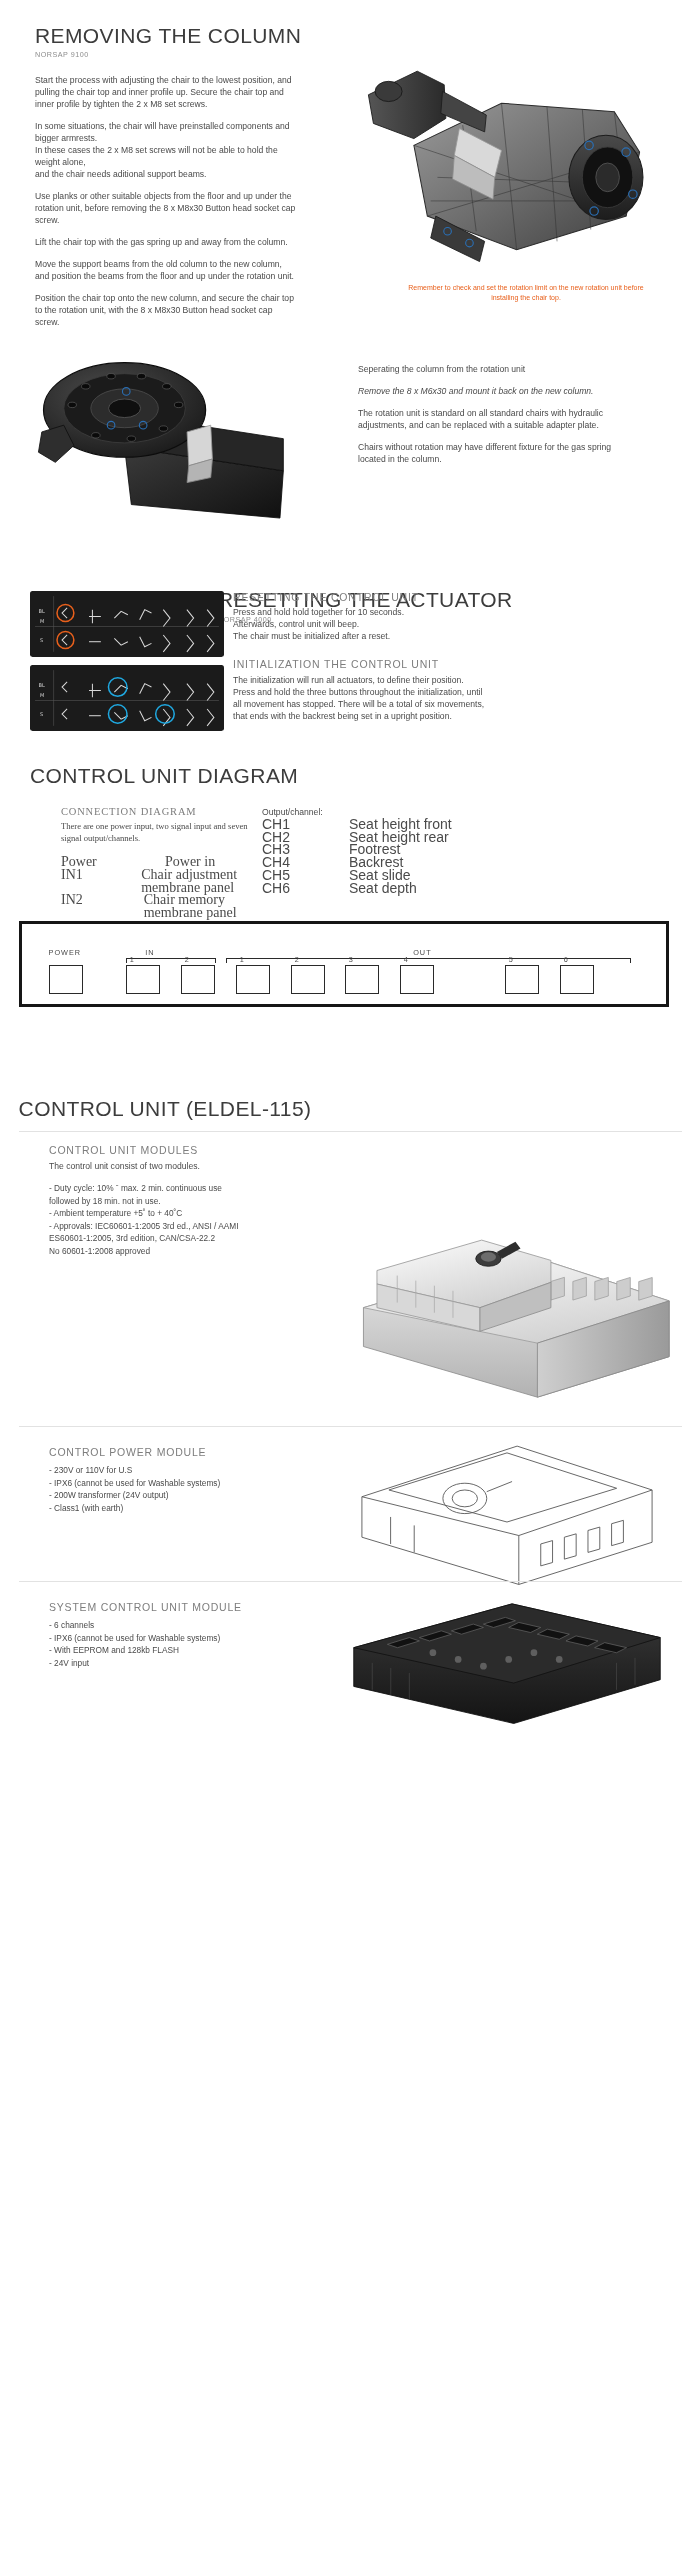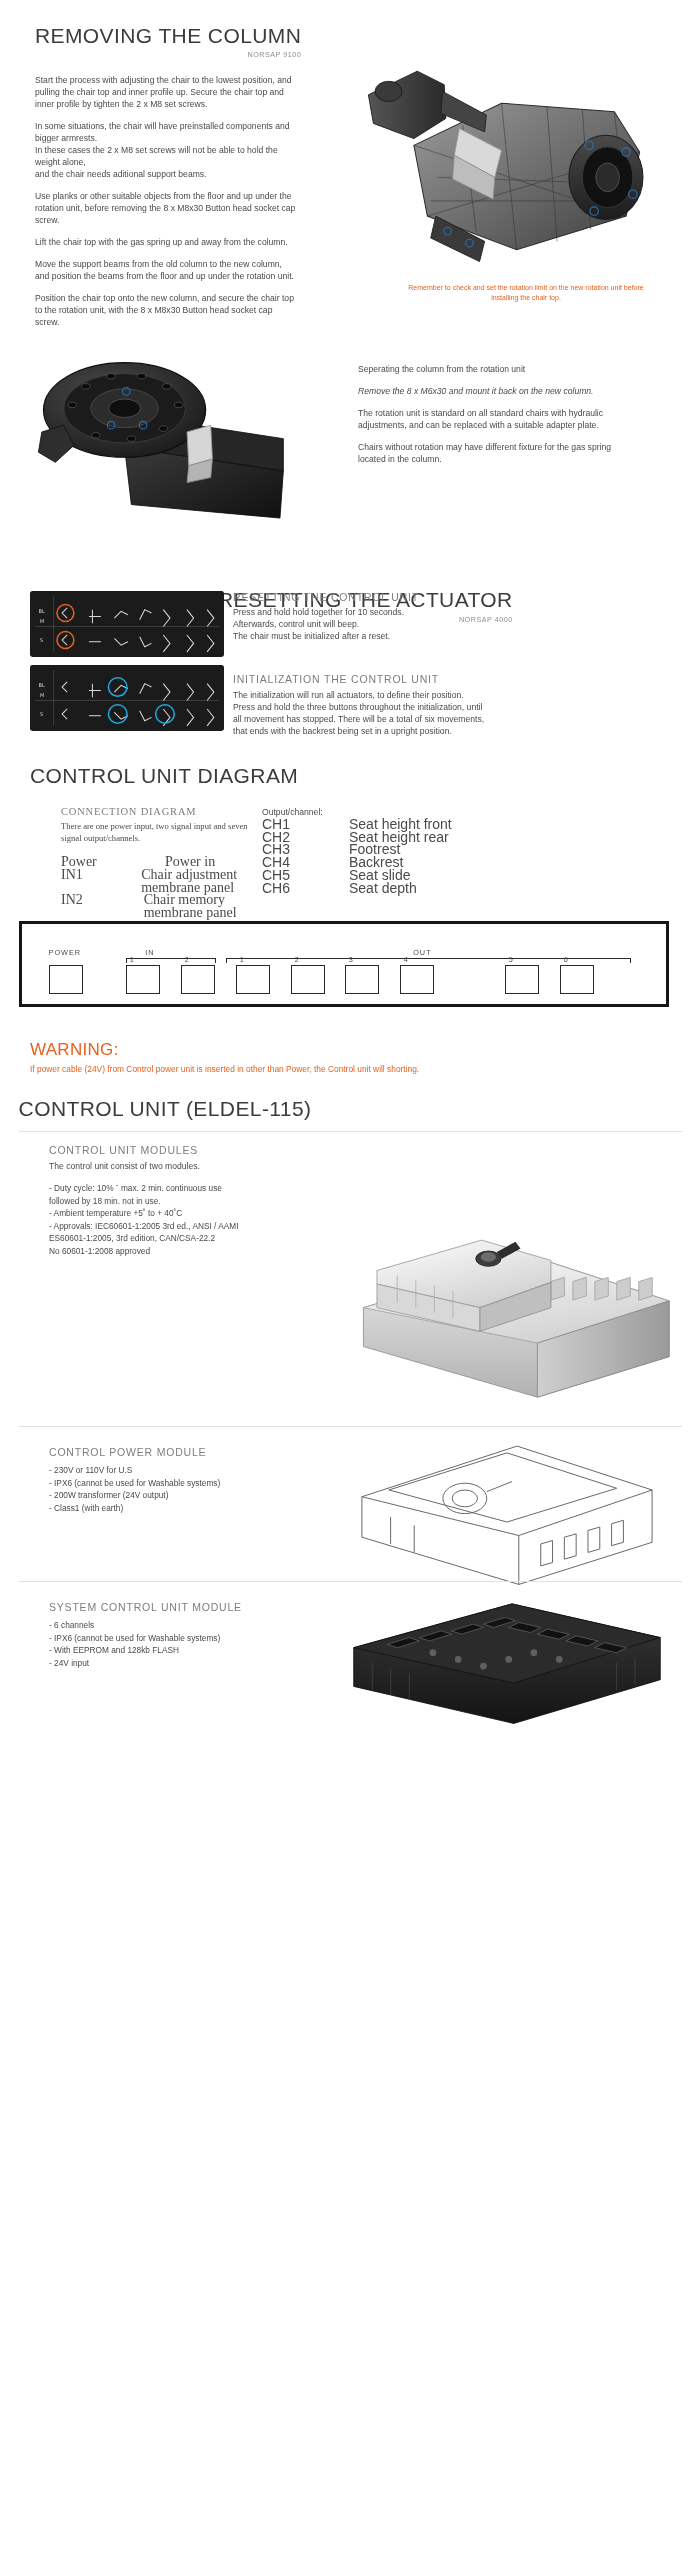--- a/index.html
+++ b/index.html
@@ -20,21 +20,20 @@
     font-weight: 400;
     color: #3c3c3c;
     text-transform: uppercase;
   }
   .h1.thin { font-weight: 400; }
   .subcode {
     font-size: 7.2px;
     letter-spacing: 0.5px;
     color: #8d8d8d;
     margin-top: 2.5px;
-    text-align: right;
   }
   .h2 {
     font-size: 10.5px;
     letter-spacing: 0.8px;
     color: #7d7d7d;
     text-transform: uppercase;
     font-weight: 400;
   }
   .body {
     font-size: 8.6px;
@@ -341,21 +340,21 @@
         <circle cx="160" cy="58" r="11"></circle>
       </g>
     </svg>
   </div>
 
   <div class="abs" id="reset-col">
     <div class="h2">RESETTING THE CONTROL UNIT</div>
     <div class="body" style="white-space:pre-line; margin-top:3.4px;">Press and hold hold together for 10 seconds.
 Afterwards, control unit will beep.
 The chair must be initialized after a reset.</div>
-    <div class="h2" style="margin-top:31px;">INITIALIZATION THE CONTROL UNIT</div>
+    <div class="h2" style="margin-top:16px;">INITIALIZATION THE CONTROL UNIT</div>
     <div class="body" style="margin-top:3.4px;">The initialization will run all actuators, to define their position. Press and hold the three buttons throughout the initialization, until all movement has stopped. There will be a total of six movements, that ends with the backrest being set in a upright position.</div>
   </div>
 
   <div class="abs h1 thin" id="sec-diagram-title">CONTROL UNIT DIAGRAM</div>
 
   <div class="abs" id="conn-left">
     <div class="h2">CONNECTION DIAGRAM</div>
     <div class="body" style="margin-top:3.4px;">There are one power input, two signal input and seven signal output/channels.</div>
     <div style="margin-top:11.8px;">
       <div class="kv">
@@ -439,24 +438,20 @@
       </div>
       <div class="port" style="left:460px; top:29px;">
         <span class="port-num">5</span>
       </div>
       <div class="port" style="left:515px; top:29px;">
         <span class="port-num">6</span>
       </div>
     </div>
   </div>
 
-  <div class="abs" id="warning-block">
-    <div id="warning-title">WARNING:</div>
-    <div id="warning-text">If power cable (24V) from Control power unit is inserted in other than Power, the Control unit will shorting.</div>
-  </div>
 
   <div class="abs h1 thin" id="sec-cu-title">CONTROL UNIT (ELDEL-115)</div>
   <div class="hr-soft" style="left:18.6px; top:1131px; width:663px;"></div>
 
   <div class="abs h2" id="cu-mod-head">CONTROL UNIT  MODULES</div>
   <div class="abs body" id="cu-mod-sub">The control unit consist of two modules.</div>
   <div class="abs bullets" id="cu-mod-list">
     <div>-   Duty cycle: 10% ˉ max. 2 min. continuous use</div>
     <div>followed by 18 min. not in use.</div>
     <div>-   Ambient temperature +5˚ to + 40˚C</div>

